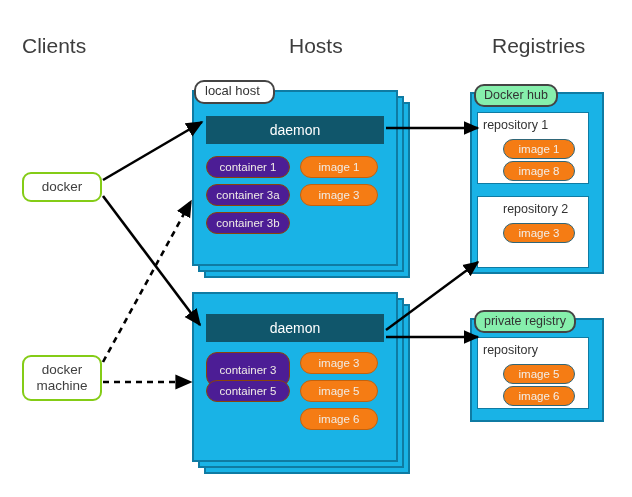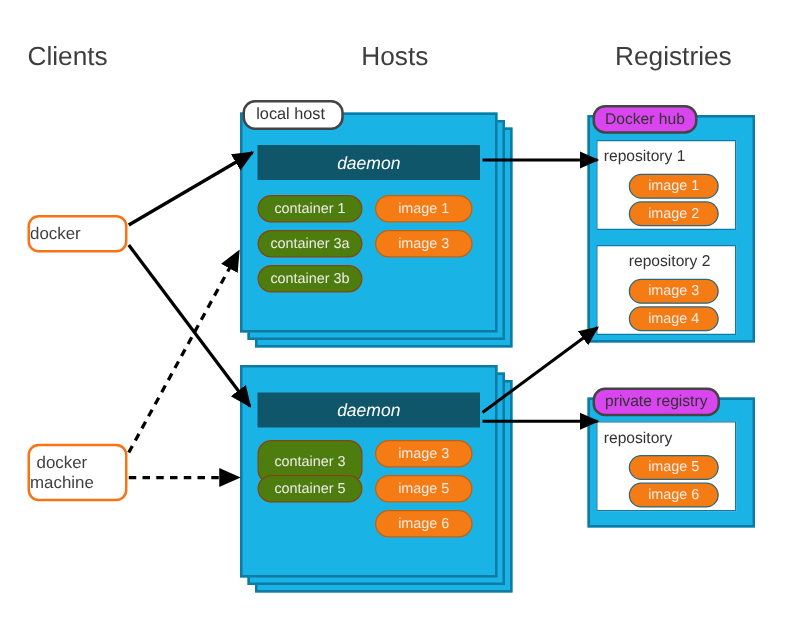--- a/index.html
+++ b/index.html
@@ -37,26 +37,27 @@
   }
   #hdr-clients   { left: 22px;  top: 35px; }
   #hdr-hosts     { left: 289px; top: 35px; }
   #hdr-registries{ left: 492px; top: 35px; }
 
   
   .client-box {
     position: absolute;
     box-sizing: border-box;
     background: #ffffff;
-    border: 2px solid #f97316;
+    border: 2px solid #84cc16;
     border-radius: 9px;
     color: #3f3f3f;
     font-size: 13.5px;
     display: flex;
     align-items: center;
+    justify-content: center;
     text-align: center;
     line-height: 1.15;
     z-index: 50;
   }
   #client-docker  { left: 22px; top: 172px; width: 80px; height: 30px; }
   #client-machine { left: 22px; top: 355px; width: 80px; height: 46px; }
 
   
   .host-stack { position: absolute; z-index: 10; }
   .host-shadow {
@@ -88,55 +89,54 @@
   .daemon-bar {
     position: absolute;
     box-sizing: border-box;
     background: #10566b;
     color: #ffffff;
     font-size: 14px;
     display: flex;
     align-items: center;
     justify-content: center;
     z-index: 20;
-    font-style: italic;
   }
   .pill {
     position: absolute;
     box-sizing: border-box;
     border-radius: 11px;
     font-size: 11.5px;
     color: #f0ece6;
     display: flex;
     align-items: center;
     justify-content: center;
     white-space: nowrap;
     z-index: 20;
   }
   .pill.container {
-    background: #4d7c0f;
+    background: #4c1d95;
     border: 1.5px solid #8a4409;
   }
   .pill.image-host {
     background: #f57c14;
     border: 1.5px solid #c2620e;
   }
 
   
   .registry-box {
     position: absolute;
     box-sizing: border-box;
     background: #19b3e6;
     border: 2px solid #0f7ba3;
     z-index: 10;
   }
   .registry-label {
     position: absolute;
     box-sizing: border-box;
-    background: #d946ef;
+    background: #86efac;
     border: 2px solid #444444;
     border-radius: 10px;
     color: #333333;
     font-size: 12.5px;
     padding: 2px 8px 3px 8px;
     white-space: nowrap;
     z-index: 30;
     line-height: 1.15;
   }
   .repo-box {
@@ -231,32 +231,29 @@
 
   <div class="registry-box" style="left:470px; top:92px; width:134px; height:182px;"></div>
   <div class="repo-box" style="left:477px; top:112px; width:112px; height:72px;"></div>
   <div class="repo-title" style="left:483px; top:119px;">
     <span>repository 1</span>
   </div>
   <div class="pill image-repo" style="left:503px; top:139px; width:72px; height:20px;">
     <span>image 1</span>
   </div>
   <div class="pill image-repo" style="left:503px; top:161px; width:72px; height:20px;">
-    <span>image 2</span>
+    <span>image 8</span>
   </div>
 
   <div class="repo-box" style="left:477px; top:196px; width:112px; height:72px;"></div>
   <div class="repo-title" style="left:483px; top:203px;padding-left:20px;">
     <span>repository 2</span>
   </div>
   <div class="pill image-repo" style="left:503px; top:223px; width:72px; height:20px;">
     <span>image 3</span>
-  </div>
-  <div class="pill image-repo" style="left:503px; top:245px; width:72px; height:20px;">
-    <span>image 4</span>
   </div>
 
   <div class="registry-label" style="left:474px; top:84px;">
     <span>Docker hub</span>
   </div>
 
   <div class="registry-box" style="left:470px; top:318px; width:134px; height:104px;"></div>
   <div class="repo-box" style="left:477px; top:337px; width:112px; height:72px;"></div>
   <div class="repo-title" style="left:483px; top:344px;">
     <span>repository</span>

